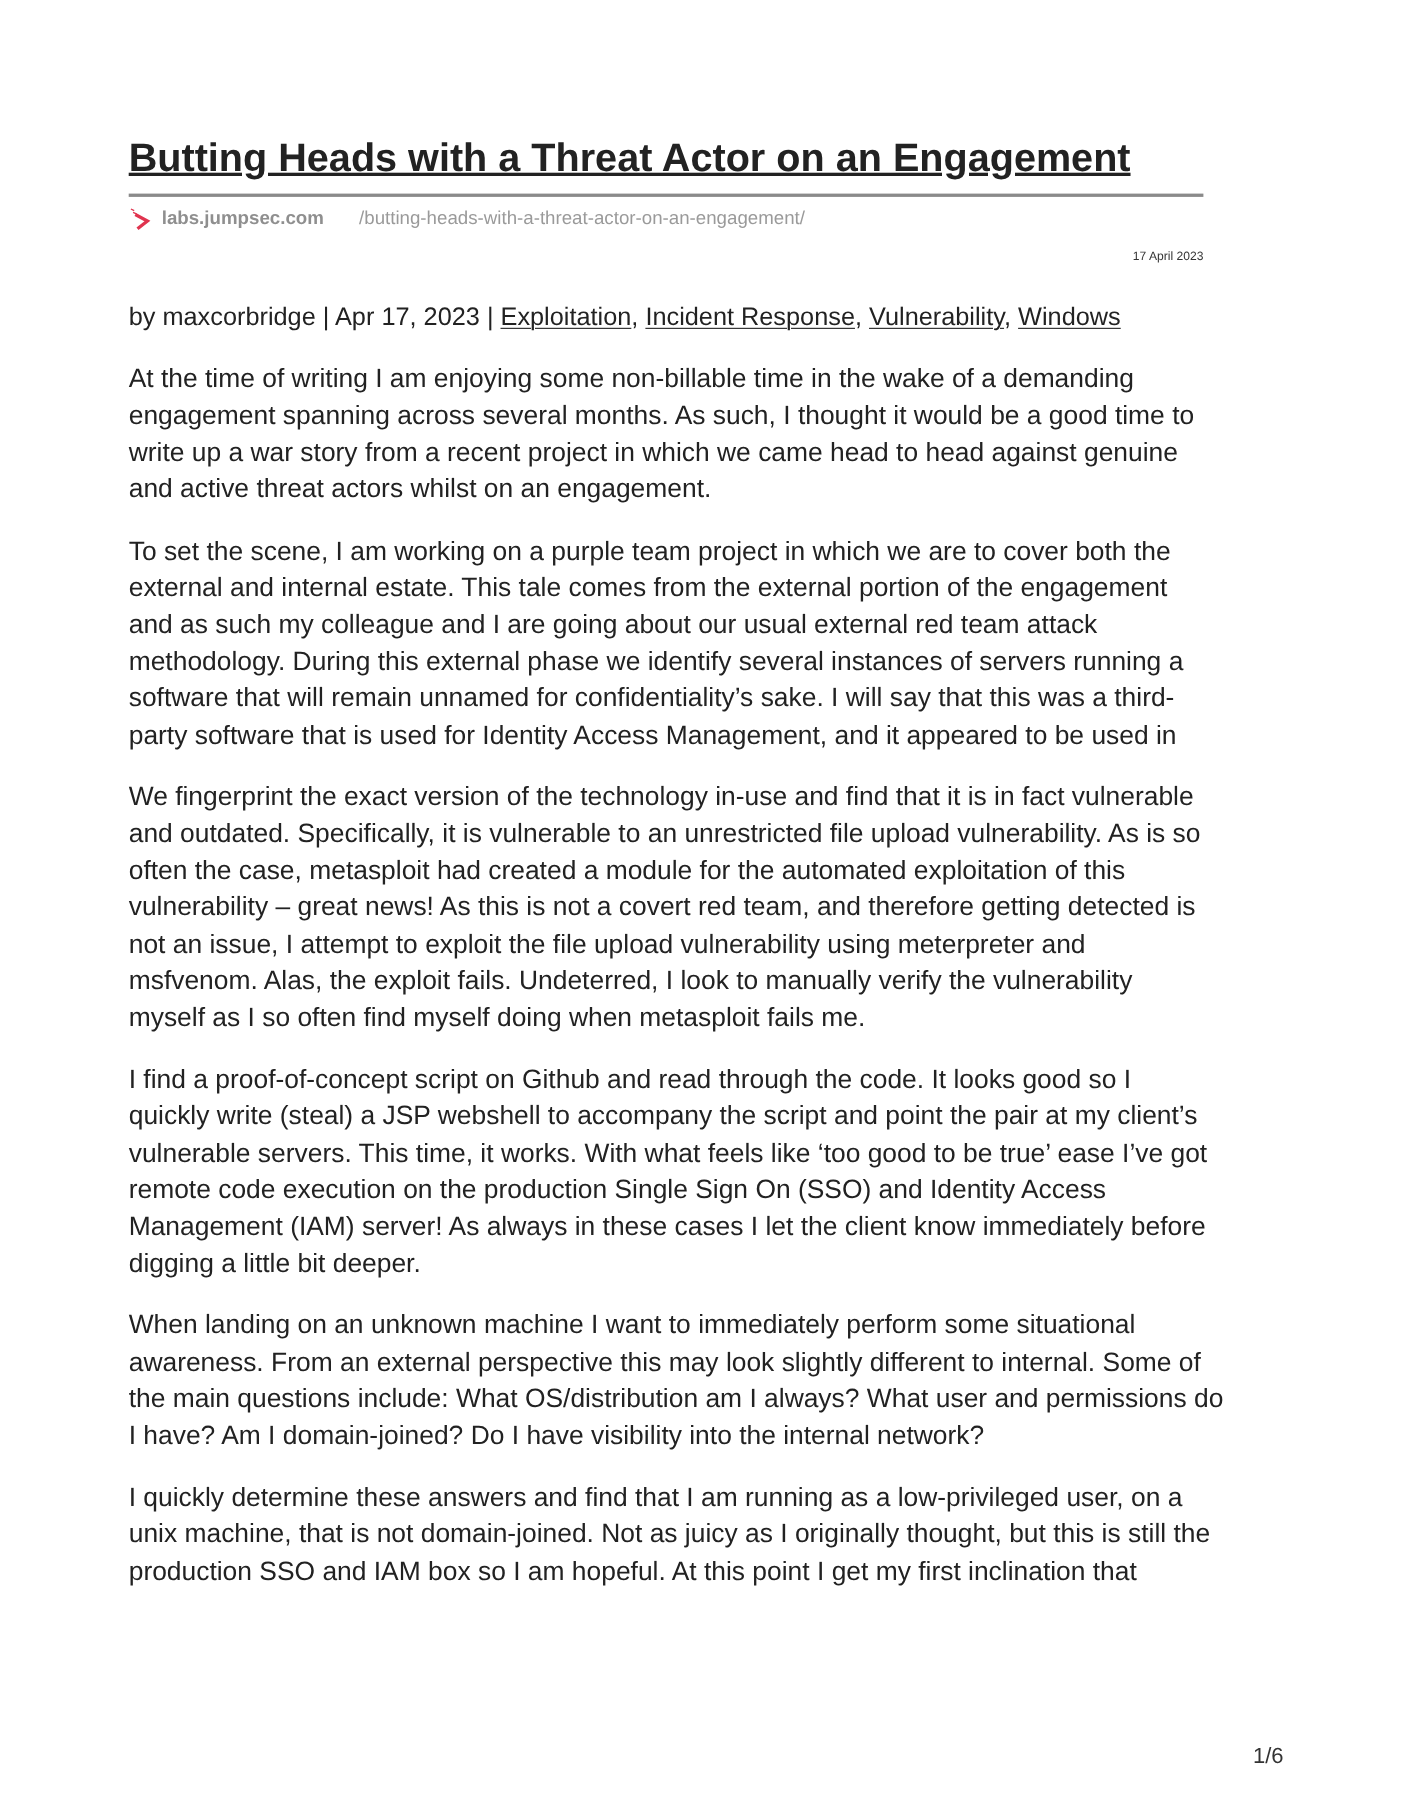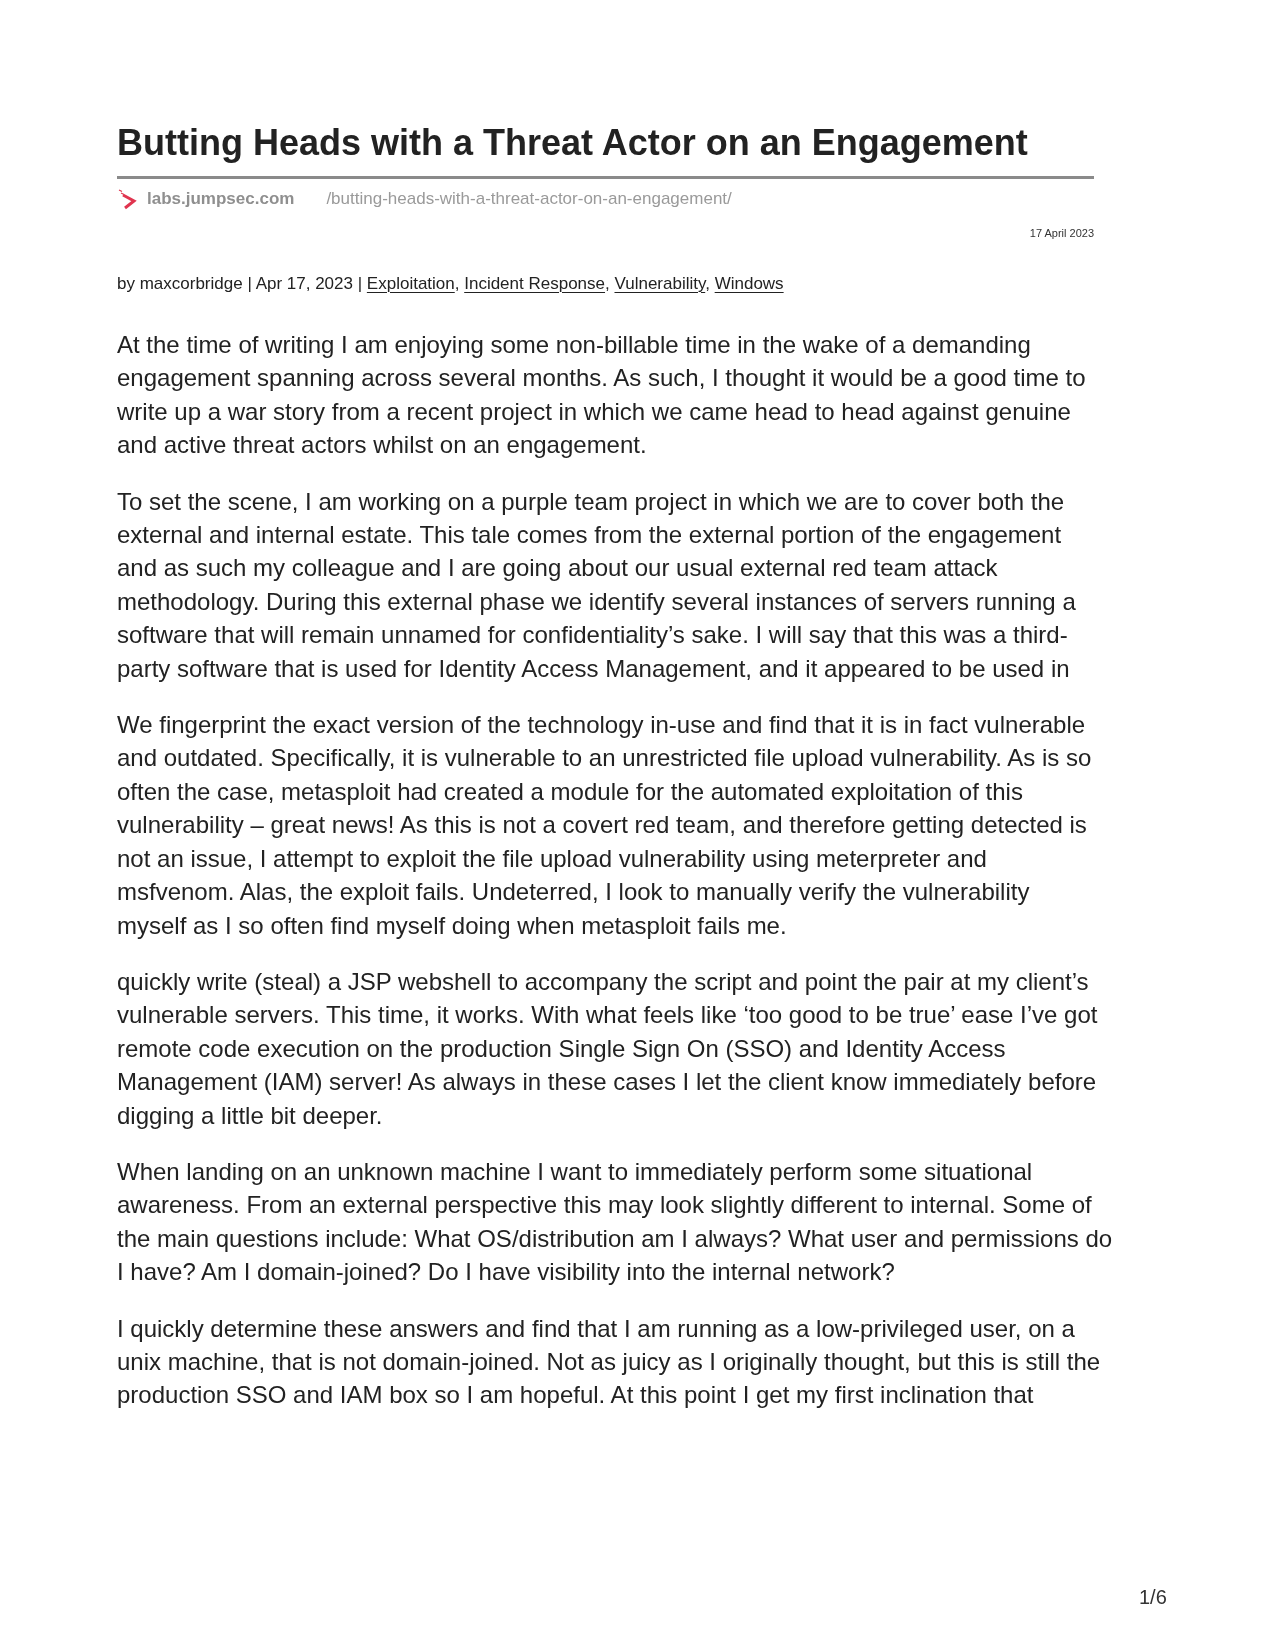--- a/index.html
+++ b/index.html
@@ -1,28 +1,28 @@
 <!DOCTYPE html>
 <html><head>
 <meta charset="utf-8">
 <style>
   html, body { margin: 0; padding: 0; background: #ffffff; }
   body { width: 1275px; height: 1650px; position: relative; overflow: hidden;
          font-family: "Liberation Sans", sans-serif; color: #222222; }
   .page { position: absolute; left: 117px; top: 0; width: 977px; }
   h1.title { position: absolute; top: 122px; left: 0; margin: 0; font-size: 36px; font-weight: bold;
-             color: #222; letter-spacing: 0; white-space: nowrap; }
+             color: #222; letter-spacing: 0; white-space: nowrap; text-decoration: underline; }
   .rule { position: absolute; top: 176px; left: 0; width: 977px; height: 3px; background: #8a8a8a; }
   .source { position: absolute; top: 188px; left: 0; height: 22px; display: flex; align-items: center;
             font-size: 17px; color: #8f8f8f; white-space: nowrap; }
   .source .logo { width: 22px; height: 22px; margin-right: 8px; display: inline-block; }
   .source .domain { font-weight: bold; color: #8f8f8f; }
   .source .path { color: #9a9a9a; margin-left: 32px; }
   .date-right { position: absolute; top: 227px; right: 0; font-size: 11px; color: #333; white-space: nowrap; }
-  .meta { position: absolute; top: 274px; left: 0; font-size: 17px; color: #222; white-space: nowrap; }
+  .meta { position: absolute; top: 274px; left: 0; font-size: 23px; color: #222; white-space: nowrap; }
   .meta a { color: #222; text-decoration: underline; text-decoration-thickness: 1px; text-underline-offset: 3px; }
   .body { position: absolute; top: 328px; left: 0; width: 990px; }
   .para { margin: 0 0 23px 0; font-size: 24px; line-height: 33.4px; color: #222; }
   .para .line { display: block; white-space: nowrap; }
   .pagenum { position: absolute; left: 1139px; top: 1586px; font-size: 20px; color: #333; }
 </style>
 </head>
 <body>
 
 <div class="page">
@@ -63,20 +63,21 @@
     <p class="para">
       <span class="line">We fingerprint the exact version of the technology in-use and find that it is in fact vulnerable</span>
       <span class="line">and outdated. Specifically, it is vulnerable to an unrestricted file upload vulnerability. As is so</span>
       <span class="line">often the case, metasploit had created a module for the automated exploitation of this</span>
       <span class="line">vulnerability – great news! As this is not a covert red team, and therefore getting detected is</span>
       <span class="line">not an issue, I attempt to exploit the file upload vulnerability using meterpreter and</span>
       <span class="line">msfvenom. Alas, the exploit fails. Undeterred, I look to manually verify the vulnerability</span>
       <span class="line">myself as I so often find myself doing when metasploit fails me.</span>
     </p>
     <p class="para">
+      <span class="line">I find a proof-of-concept script on Github and read through the code. It looks good so I</span>
       <span class="line">quickly write (steal) a JSP webshell to accompany the script and point the pair at my client’s</span>
       <span class="line">vulnerable servers. This time, it works. With what feels like ‘too good to be true’ ease I’ve got</span>
       <span class="line">remote code execution on the production Single Sign On (SSO) and Identity Access</span>
       <span class="line">Management (IAM) server! As always in these cases I let the client know immediately before</span>
       <span class="line">digging a little bit deeper.</span>
     </p>
     <p class="para">
       <span class="line">When landing on an unknown machine I want to immediately perform some situational</span>
       <span class="line">awareness. From an external perspective this may look slightly different to internal. Some of</span>
       <span class="line">the main questions include: What OS/distribution am I always? What user and permissions do</span>

